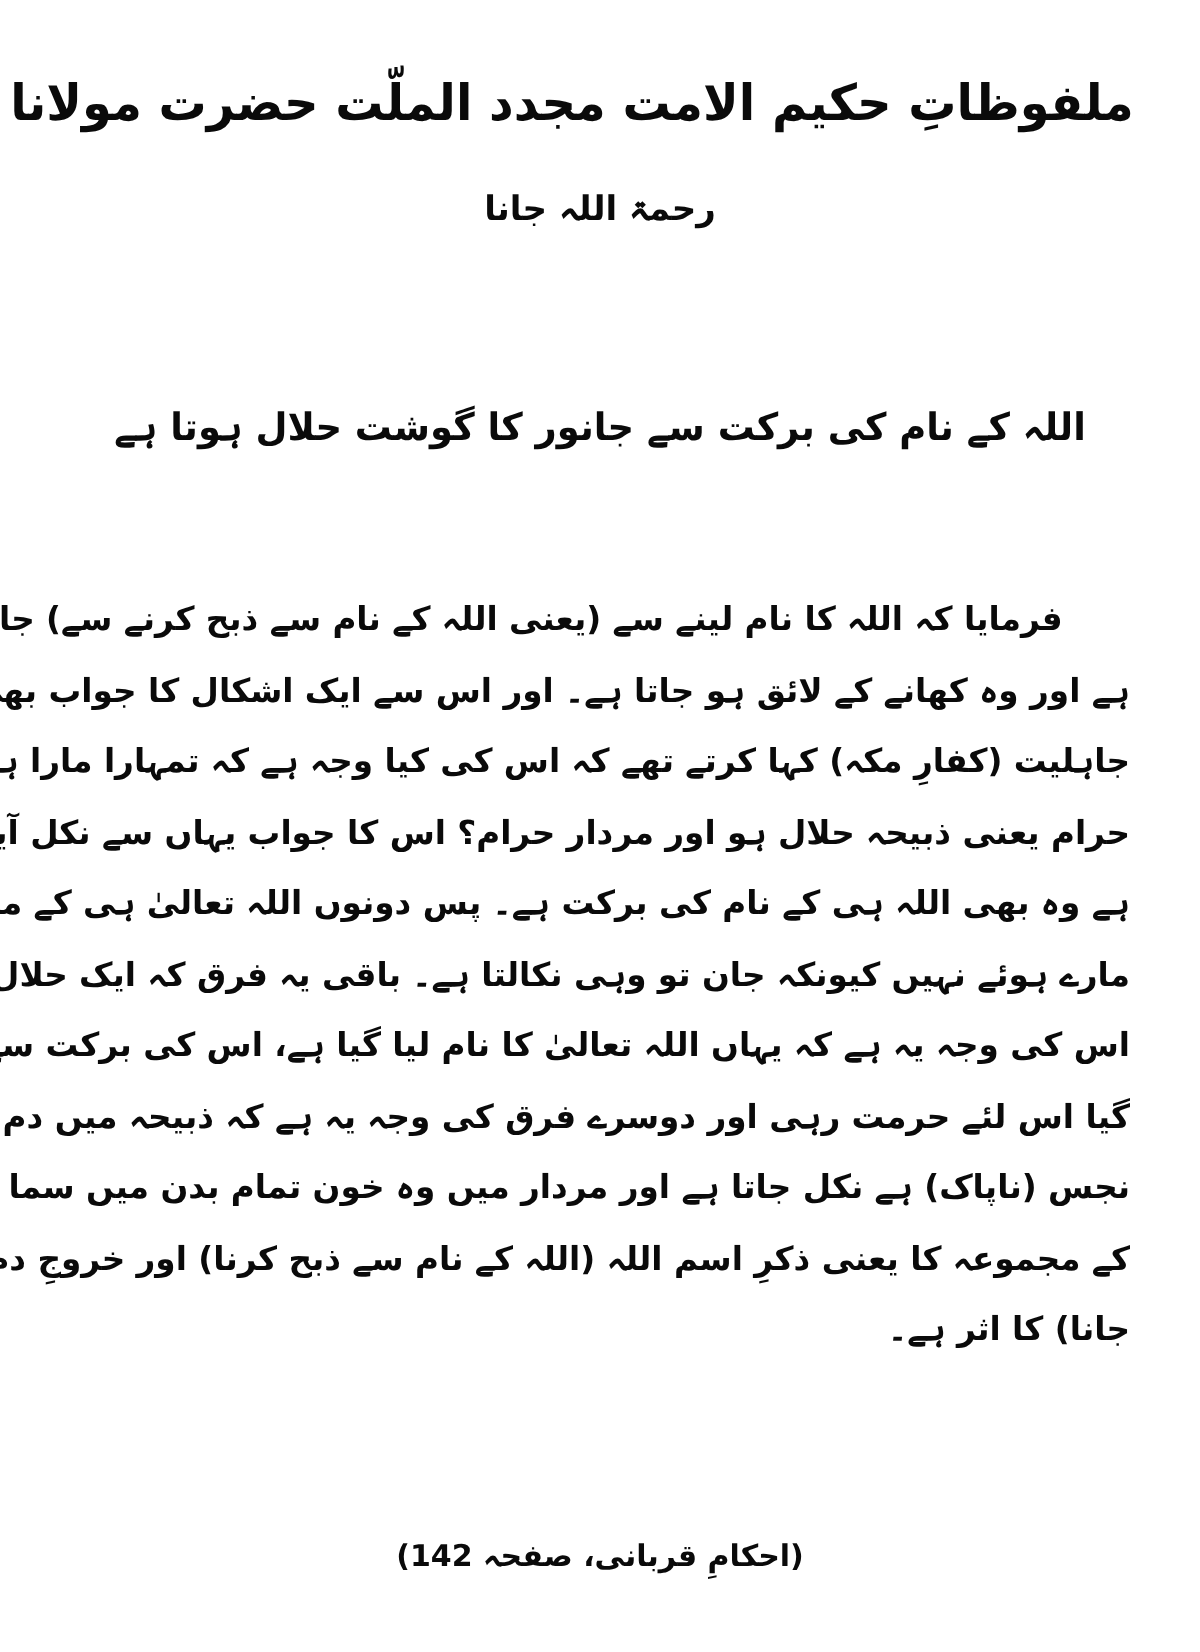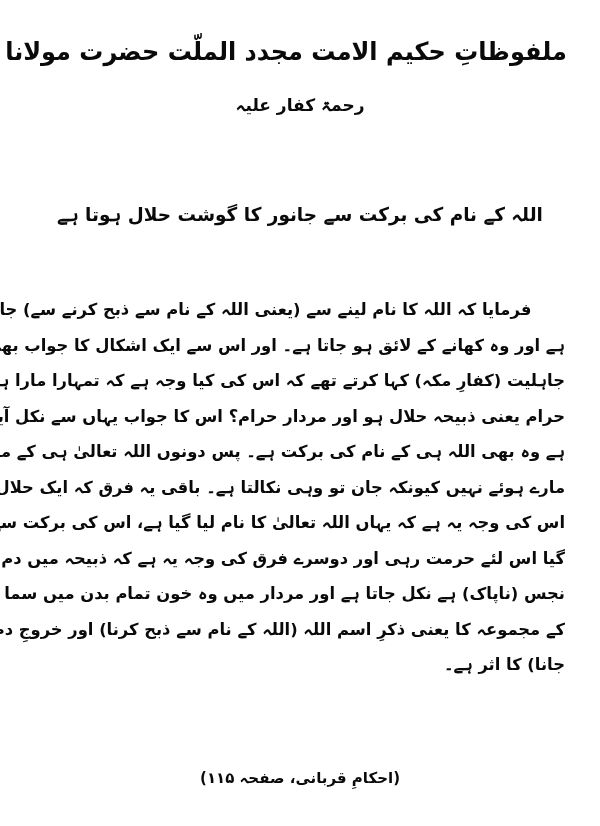--- a/index.html
+++ b/index.html
@@ -99,34 +99,34 @@
     line-height: 1.4;
   }
 </style>
 </head>
 <body>
 
 <div class="page">
 
   <div class="title-block">
     <div class="doc-title">ملفوظاتِ حکیم الامت مجدد الملّت حضرت مولانا محمد اشرف علی تھانوی</div>
-    <div class="doc-subtitle">رحمۃ کفار علیہ</div>
+    <div class="doc-subtitle">رحمۃ اللہ جانا</div>
   </div>
 
   <div class="section-heading">اللہ کے نام کی برکت سے جانور کا گوشت حلال ہوتا ہے</div>
 
   <div class="body-text">
     <div class="body-line first-line">فرمایا کہ اللہ کا نام لینے سے (یعنی اللہ کے نام سے ذبح کرنے سے) جانور کے اندر حلت آ جاتی</div>
     <div class="body-line">ہے اور وہ کھانے کے لائق ہو جاتا ہے۔ اور اس سے ایک اشکال کا جواب بھی معلوم ہوتا ہے، وہ یہ کہ اہلِ</div>
     <div class="body-line">جاہلیت (کفارِ مکہ) کہا کرتے تھے کہ اس کی کیا وجہ ہے کہ تمہارا مارا ہوا جانور تو حلال ہو اور اللہ کا مارا ہوا</div>
     <div class="body-line">حرام یعنی ذبیحہ حلال ہو اور مردار حرام؟ اس کا جواب یہاں سے نکل آیا کہ ذبیحہ جو کھانے کے قابل ہوتا</div>
     <div class="body-line">ہے وہ بھی اللہ ہی کے نام کی برکت ہے۔ پس دونوں اللہ تعالیٰ ہی کے مارے ہوئے ہیں، ہمارے</div>
     <div class="body-line">مارے ہوئے نہیں کیونکہ جان تو وہی نکالتا ہے۔ باقی یہ فرق کہ ایک حلال اور ایک حرام (ایسا کیوں؟) تو</div>
     <div class="body-line">اس کی وجہ یہ ہے کہ یہاں اللہ تعالیٰ کا نام لیا گیا ہے، اس کی برکت سے یہاں حلت آئی اور وہاں نہیں لیا</div>
     <div class="body-line">گیا اس لئے حرمت رہی اور دوسرے فرق کی وجہ یہ ہے کہ ذبیحہ میں دم مسفوح (بہنے والا خون) جو</div>
     <div class="body-line">نجس (ناپاک) ہے نکل جاتا ہے اور مردار میں وہ خون تمام بدن میں سما جاتا ہے۔ پس حلت دونوں باتوں</div>
     <div class="body-line">کے مجموعہ کا یعنی ذکرِ اسم اللہ (اللہ کے نام سے ذبح کرنا) اور خروجِ دم مسفوح (یعنی بہنے والا خون نکل</div>
     <div class="body-line last-line">جانا) کا اثر ہے۔</div>
   </div>
 
-  <div class="citation">(احکامِ قربانی، صفحہ ۱۱۵)</div>
+  <div class="citation">(احکامِ قربانی، صفحہ 142)</div>
 
 </div>
 
 </body></html>

